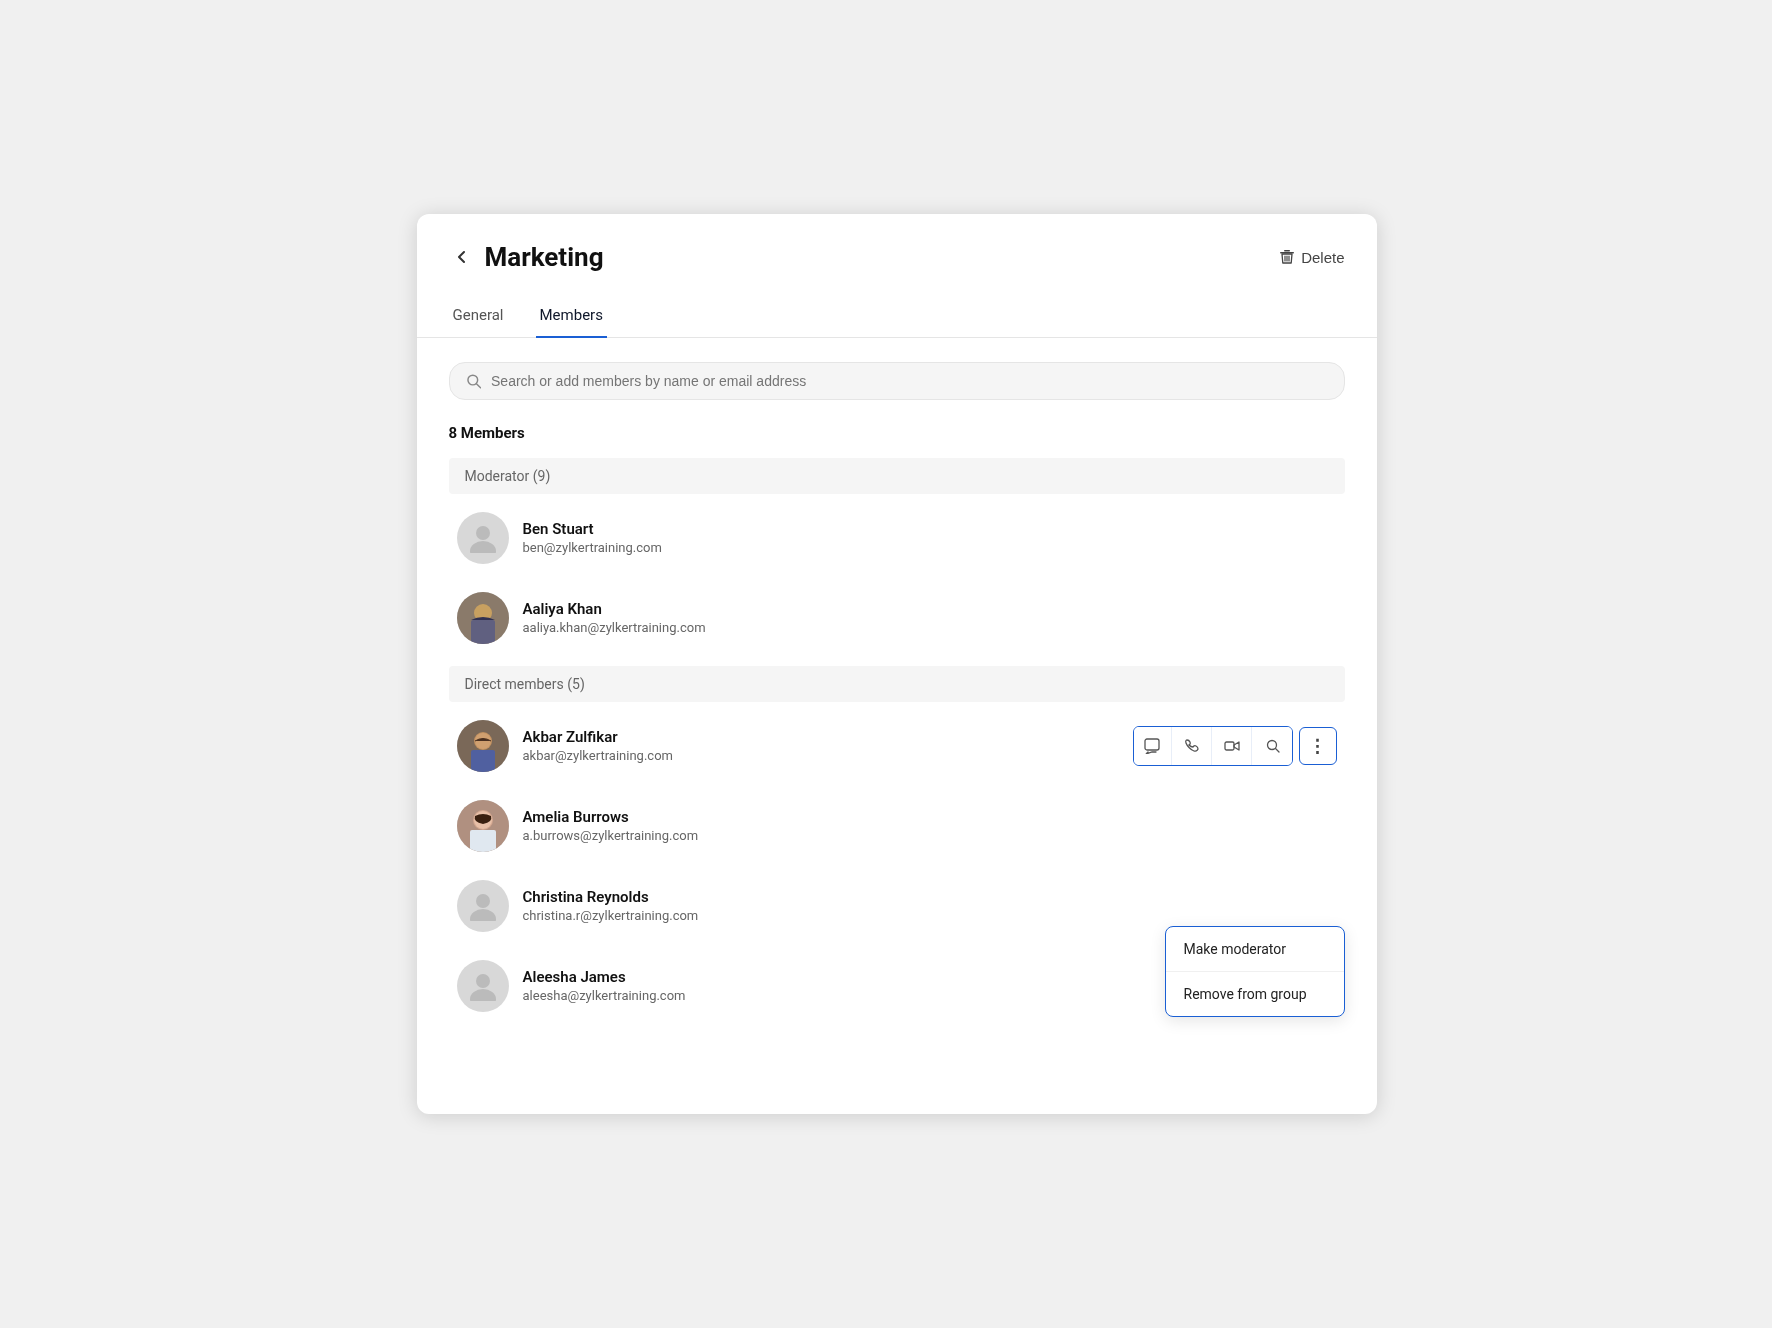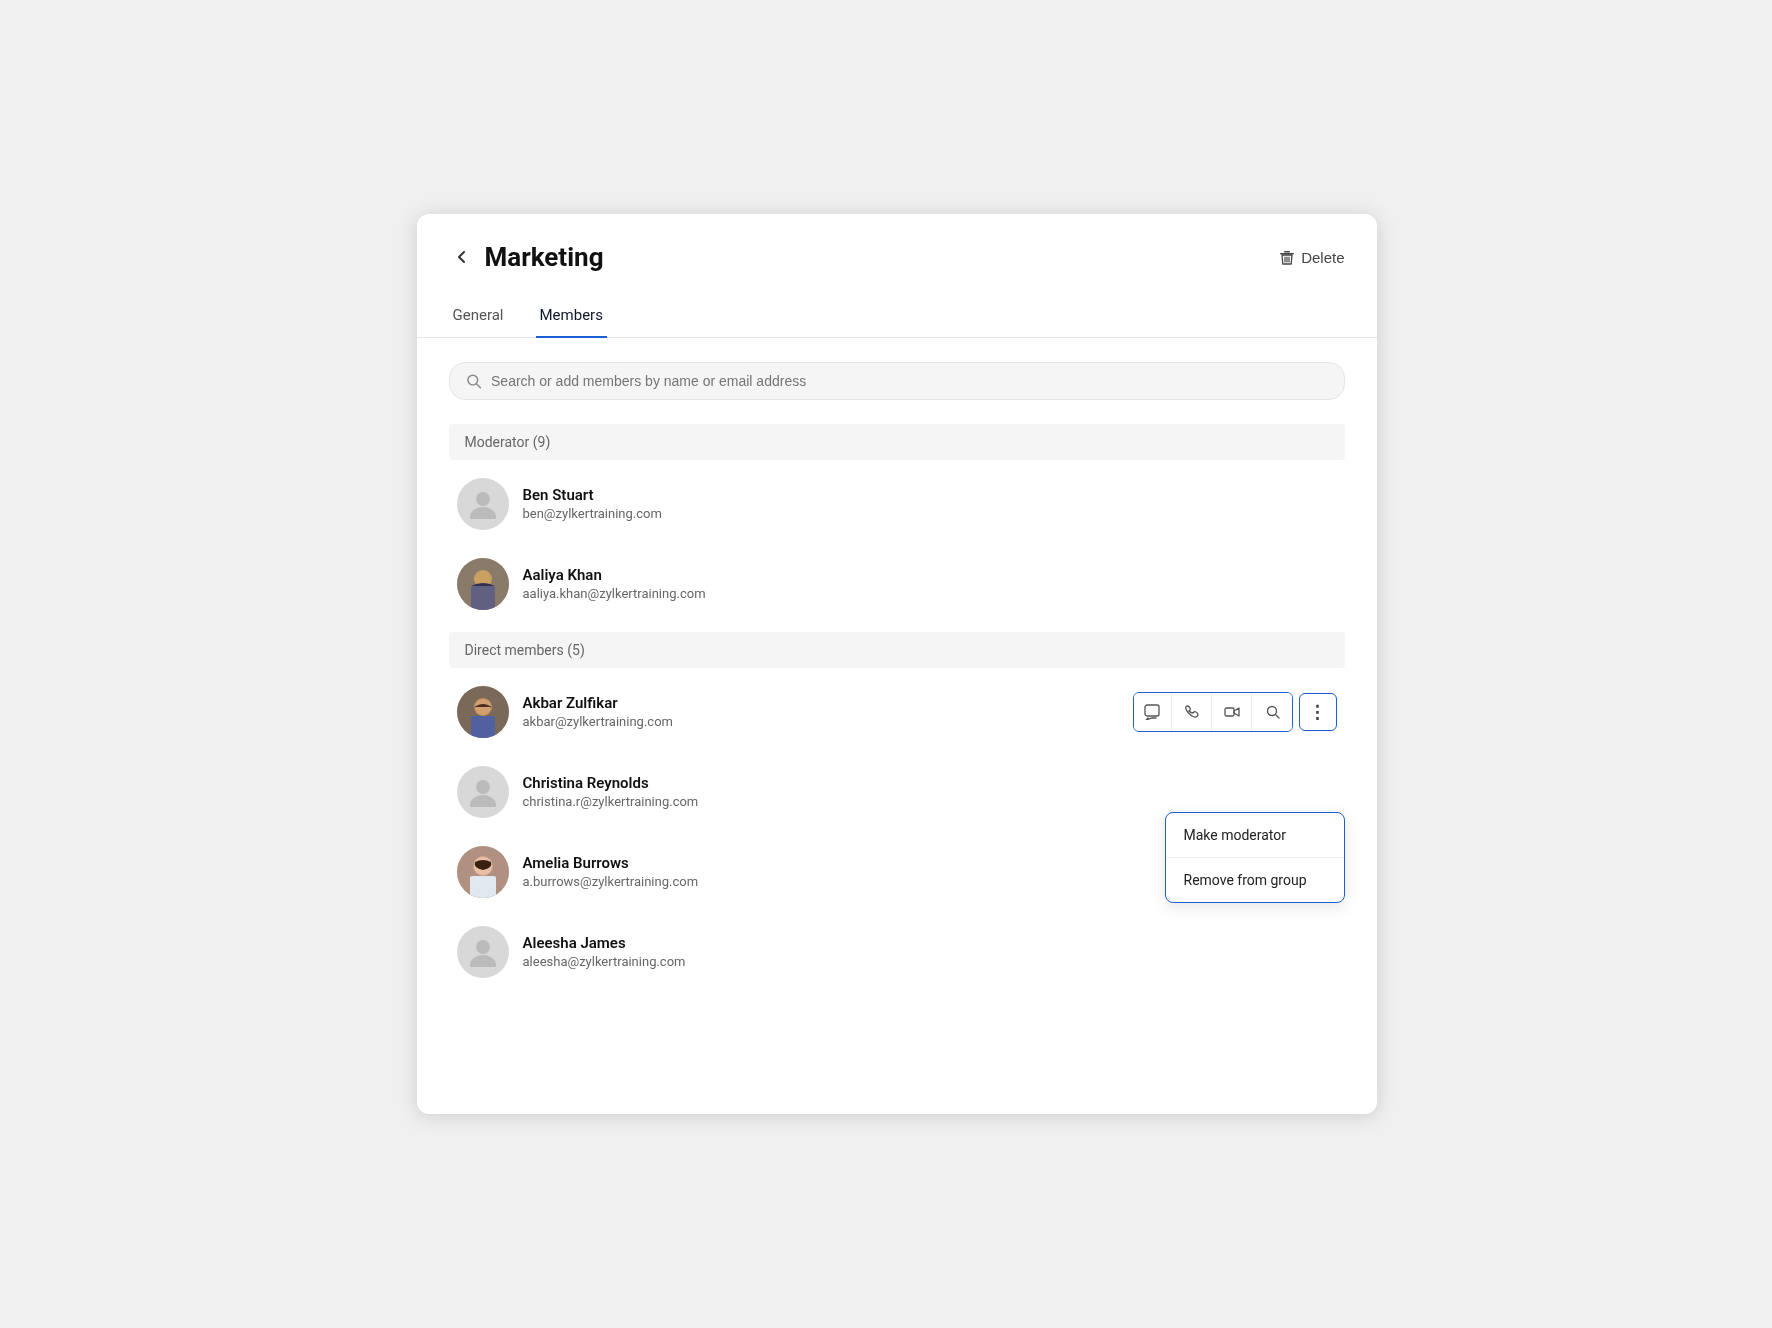--- a/index.html
+++ b/index.html
@@ -43,21 +43,21 @@
       align-items: center;
       padding: 4px;
     }
     .page-title {
       font-size: 26px;
       font-weight: 700;
       color: #111;
     }
     .delete-btn {
       display: flex;
-      align-items: flex-end;
+      align-items: flex-start;
       gap: 6px;
       background: none;
       border: none;
       cursor: pointer;
       color: #444;
       font-size: 15px;
     }
     .tabs {
       display: flex;
       gap: 0;
@@ -265,20 +265,21 @@
   <div class="content">
 
     <div class="search-bar">
       <svg class="search-icon" width="16" height="16" viewBox="0 0 16 16" fill="none">
         <circle cx="7" cy="7" r="5" stroke="#888" stroke-width="1.5"></circle>
         <line x1="11" y1="11" x2="15" y2="15" stroke="#888" stroke-width="1.5" stroke-linecap="round"></line>
       </svg>
       <input class="search-input" type="text" placeholder="Search or add members by name or email address" style="">
     </div>
 
+    <div class="members-count">8 Members</div>
 
     <div class="section-gap">
       <div class="section-header">Moderator (9)</div>
       <ul class="member-list">
 
 
         <li class="member-item">
           <div class="avatar-placeholder">
             <svg viewBox="0 0 30 30" xmlns="http://www.w3.org/2000/svg">
               <circle cx="15" cy="10" r="7" fill="#bbb"></circle>
@@ -351,54 +352,54 @@
                   <line x1="9.5" y1="9.5" x2="13" y2="13" stroke="#555" stroke-width="1.3" stroke-linecap="round"></line>
                 </svg>
               </button>
             </div>
             <button class="action-btn more-btn" title="More options">
               <span style="font-size:18px;font-weight:700;color:#444;line-height:1;">⋮</span>
             </button>
           </div>
         </li>
 
-        <li class="member-item" style="position:relative;">
-          <div class="avatar-placeholder">
-            <svg viewBox="0 0 30 30" xmlns="http://www.w3.org/2000/svg">
-              <circle cx="15" cy="10" r="7" fill="#bbb"></circle>
-              <ellipse cx="15" cy="28" rx="13" ry="10" fill="#bbb"></ellipse>
-            </svg>
-          </div>
-          <div class="member-info">
-            <div class="member-name">Christina Reynolds</div>
-            <div class="member-email">christina.r@zylkertraining.com</div>
-          </div>
-
-          <div class="dropdown-menu">
-            <div class="dropdown-item">Make moderator</div>
-            <div class="dropdown-item">Remove from group</div>
-          </div>
-        </li>
-
         <li class="member-item">
           <div class="avatar">
             <svg viewBox="0 0 52 52" width="52" height="52" xmlns="http://www.w3.org/2000/svg">
               <rect width="52" height="52" fill="#b09080"></rect>
               <ellipse cx="26" cy="20" rx="10" ry="10" fill="#d4a890"></ellipse>
               <rect x="13" y="30" width="26" height="22" rx="2" fill="#e0e8f0"></rect>
               <ellipse cx="26" cy="20" rx="9" ry="9" fill="#e8c0a8"></ellipse>
               <path d="M18 16 Q26 12 34 16 Q36 22 26 24 Q16 22 18 16Z" fill="#3a2010"></path>
             </svg>
           </div>
           <div class="member-info">
             <div class="member-name">Amelia Burrows</div>
             <div class="member-email">a.burrows@zylkertraining.com</div>
           </div>
         </li>
 
+        <li class="member-item" style="position:relative;">
+          <div class="avatar-placeholder">
+            <svg viewBox="0 0 30 30" xmlns="http://www.w3.org/2000/svg">
+              <circle cx="15" cy="10" r="7" fill="#bbb"></circle>
+              <ellipse cx="15" cy="28" rx="13" ry="10" fill="#bbb"></ellipse>
+            </svg>
+          </div>
+          <div class="member-info">
+            <div class="member-name">Christina Reynolds</div>
+            <div class="member-email">christina.r@zylkertraining.com</div>
+          </div>
+
+          <div class="dropdown-menu">
+            <div class="dropdown-item">Make moderator</div>
+            <div class="dropdown-item">Remove from group</div>
+          </div>
+        </li>
+
         <li class="member-item">
           <div class="avatar-placeholder">
             <svg viewBox="0 0 30 30" xmlns="http://www.w3.org/2000/svg">
               <circle cx="15" cy="10" r="7" fill="#bbb"></circle>
               <ellipse cx="15" cy="28" rx="13" ry="10" fill="#bbb"></ellipse>
             </svg>
           </div>
           <div class="member-info">
             <div class="member-name">Aleesha James</div>
             <div class="member-email">aleesha@zylkertraining.com</div>

